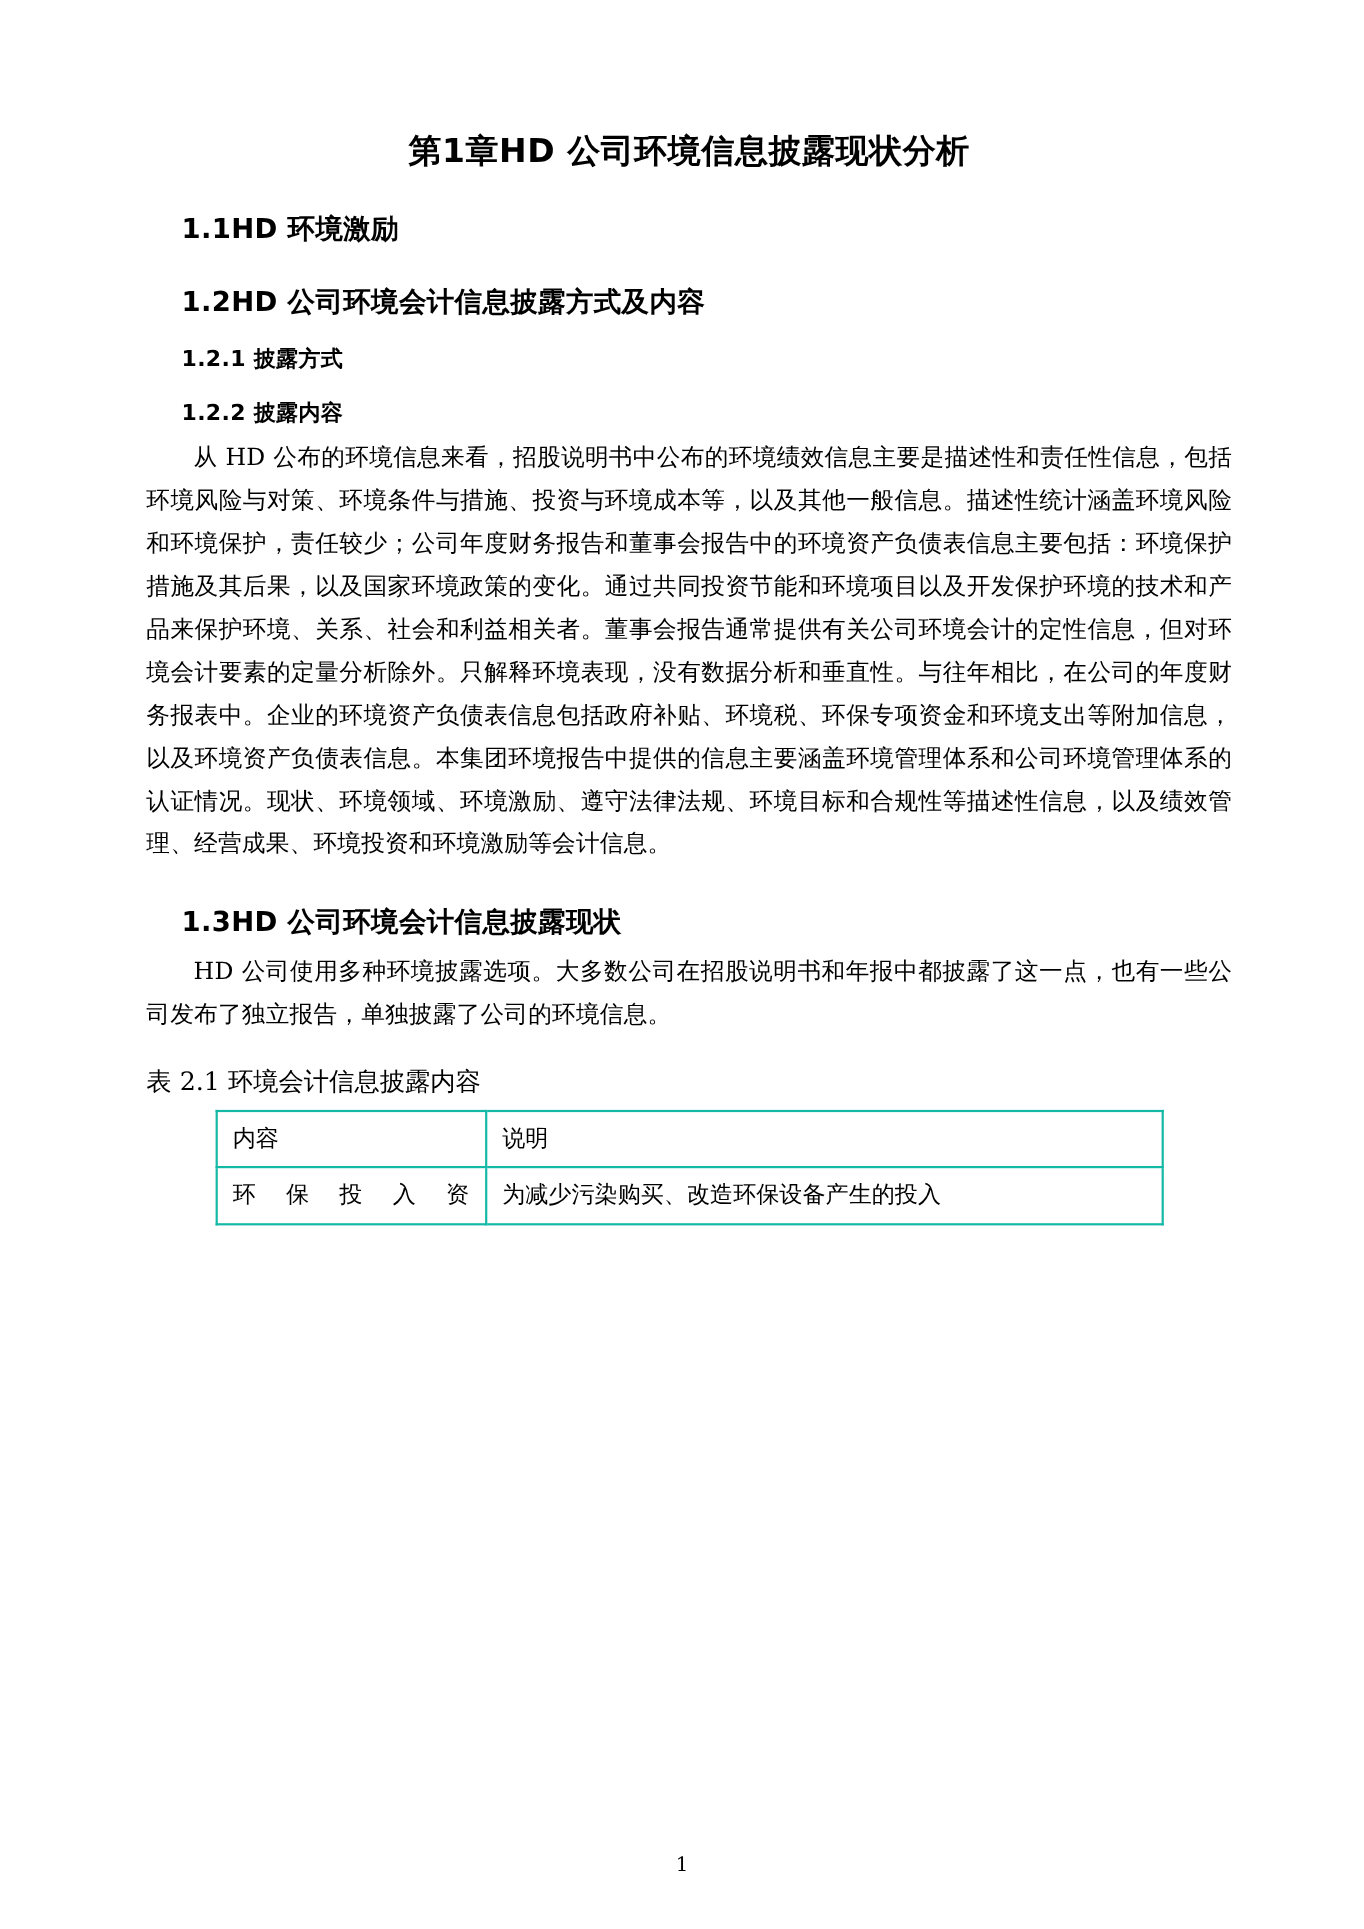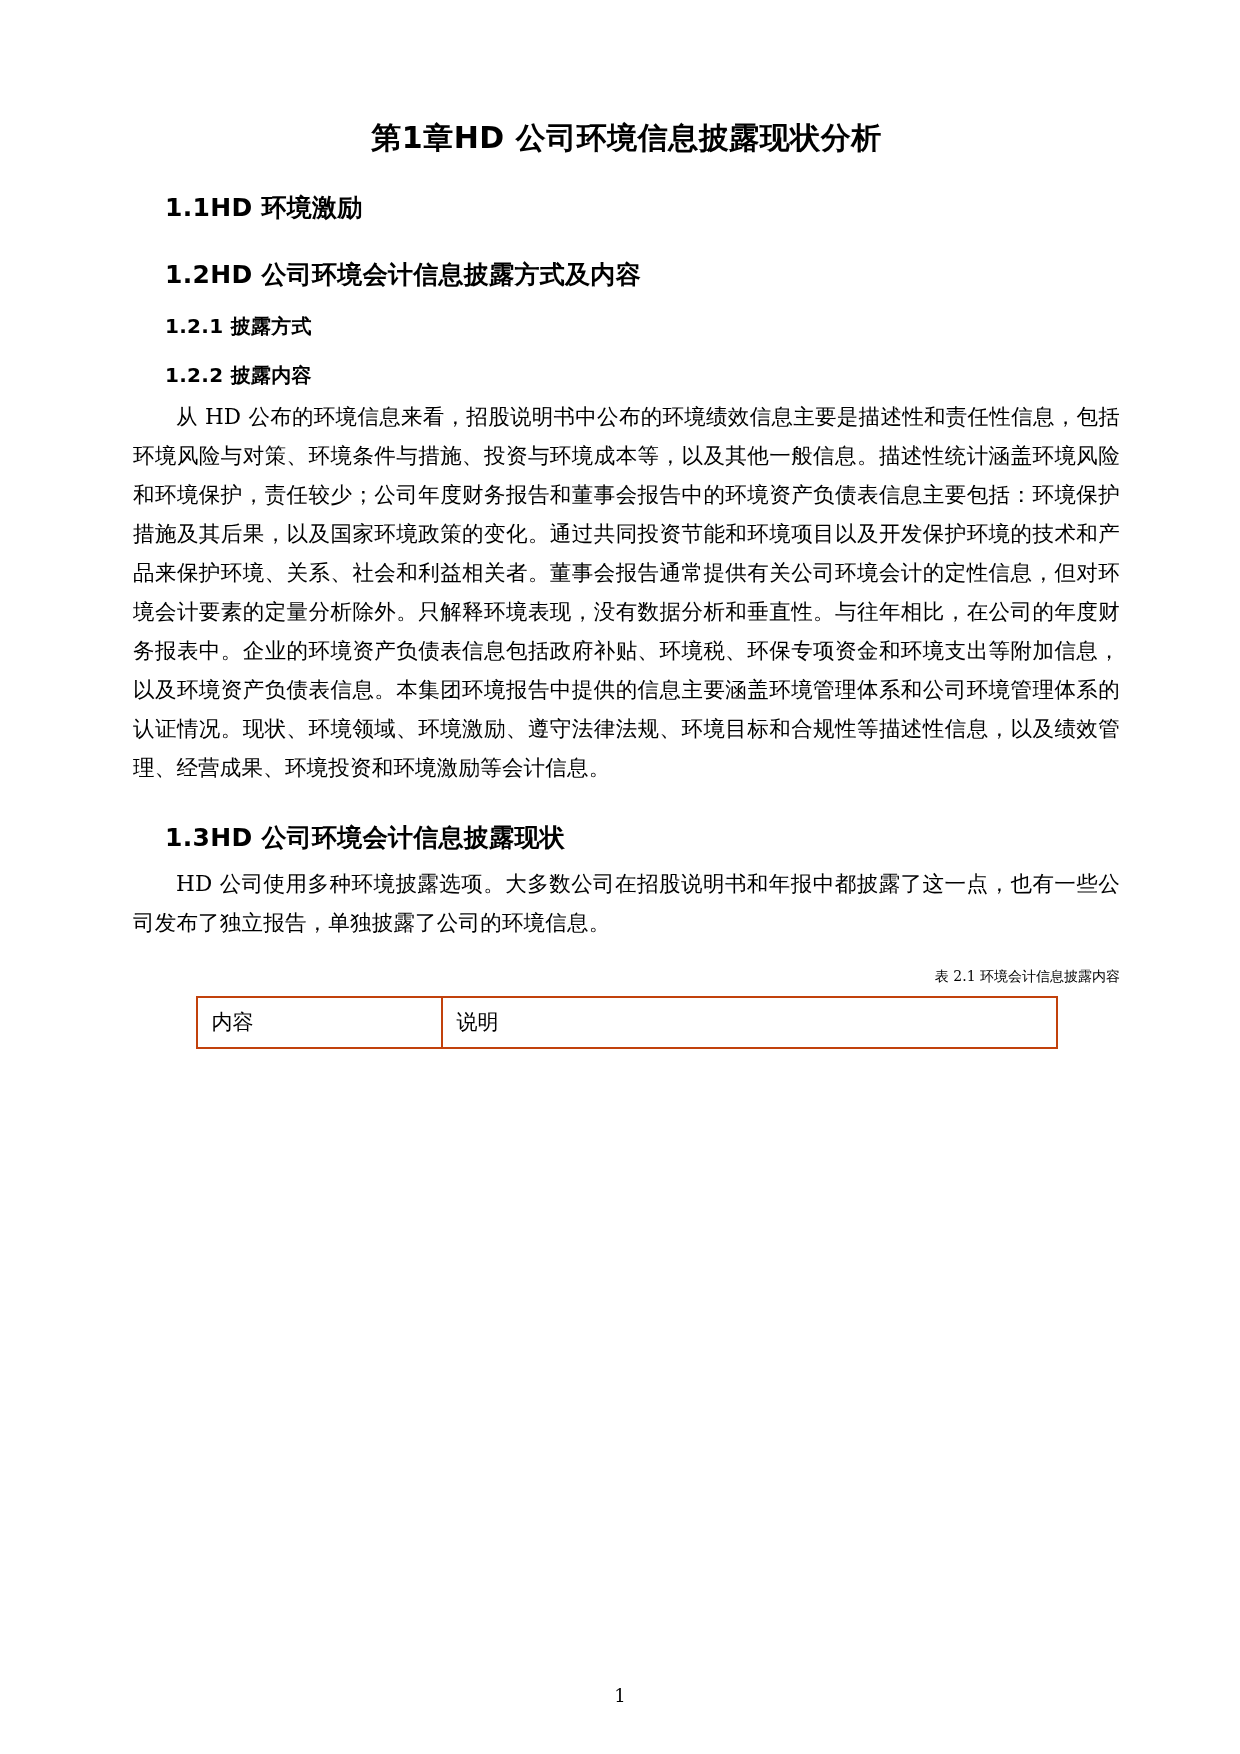--- a/index.html
+++ b/index.html
@@ -50,33 +50,33 @@
     font-size: 21.5px;
     line-height: 39px;
     text-align: justify;
     text-justify: inter-ideograph;
     text-indent: 2em;
     margin: 8px 0 0 0;
     letter-spacing: 0.2px;
   }
   .gap-small { margin-top: 16px; }
   .table-caption {
-    text-align: right;
+    text-align: left;
     font-family: "DejaVu Serif", "Liberation Serif", serif;
-    font-size: 14px;
+    font-size: 23px;
     margin: 26px 0 10px 0;
   }
   table.content-table {
     border-collapse: collapse;
     width: 800px;
     margin: 0 auto;
     table-layout: fixed;
   }
   table.content-table td {
-    border: 2px solid #c2410c;
+    border: 2px solid #14b8a6;
     font-family: "DejaVu Serif", "Liberation Serif", serif;
     font-size: 21px;
     padding: 10px 14px;
     vertical-align: middle;
     line-height: 1.4;
   }
   td.col-a { width: 215px; }
   td.col-b { width: 585px; }
   td.spread {
     text-align: justify;
@@ -118,18 +118,22 @@
   <p class="body gap-small">HD 公司使用多种环境披露选项。大多数公司在招股说明书和年报中都披露了这一点，也有一些公司发布了独立报告，单独披露了公司的环境信息。</p>
 
   <div class="table-caption">表 2.1  环境会计信息披露内容</div>
 
   <table class="content-table">
     <tbody>
       <tr>
         <td class="col-a">内容</td>
         <td class="col-b">说明</td>
       </tr>
+      <tr>
+        <td class="col-a spread">环保投入资</td>
+        <td class="col-b">为减少污染购买、改造环保设备产生的投入</td>
+      </tr>
     </tbody>
   </table>
 
   <div class="page-number">1</div>
 
 </div>
 
 </body></html>

